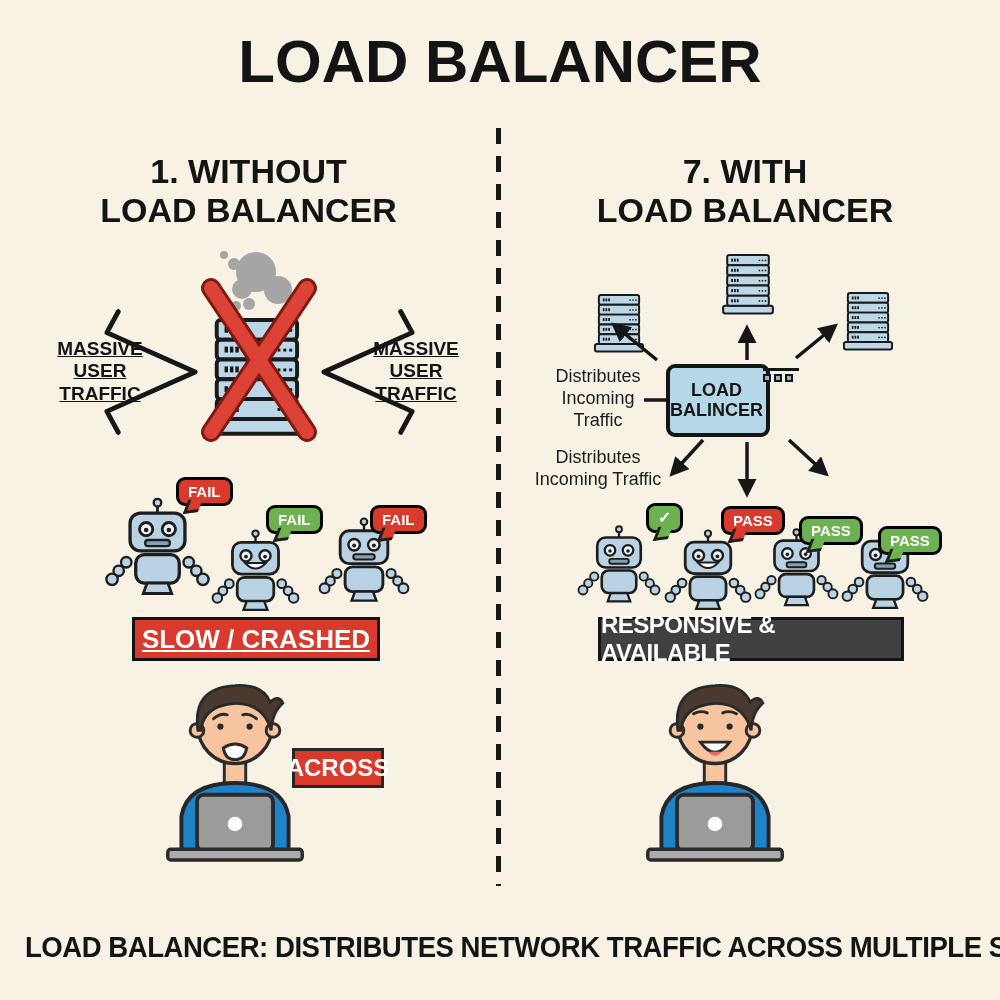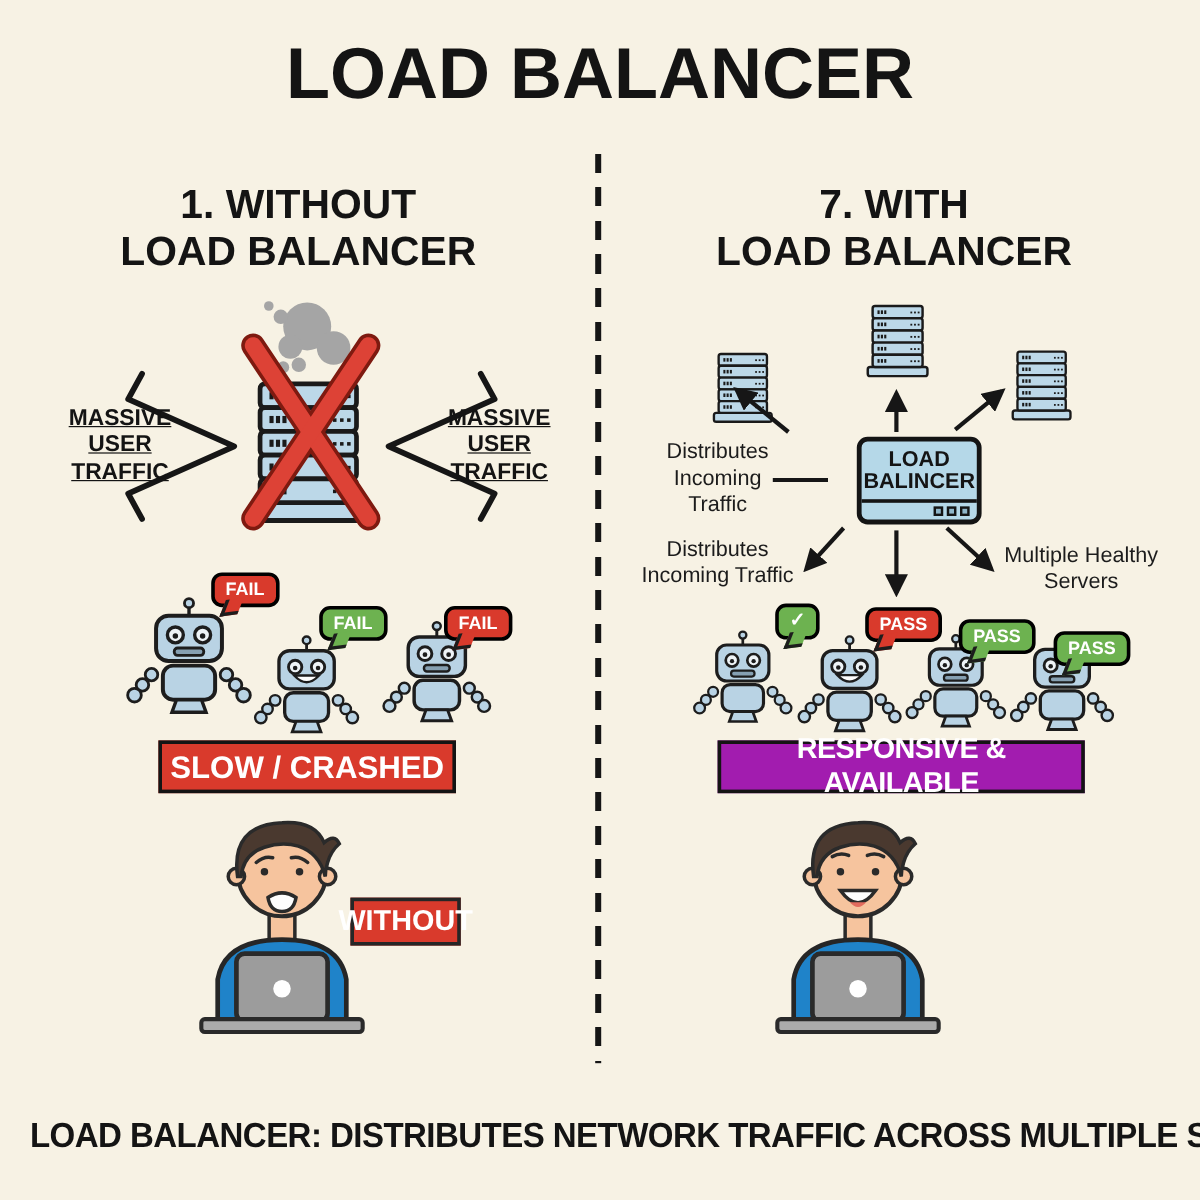--- a/index.html
+++ b/index.html
@@ -22,22 +22,22 @@
   #heading-right{left:495px;width:500px;}
 
   .traffic-label{position:absolute;font-weight:bold;font-size:19px;line-height:1.18;
     text-align:center;white-space:pre-line;z-index:2;color:#141414;text-decoration:underline;}
   #traffic-left{left:40px;top:338px;width:120px;}
   #traffic-right{left:356px;top:338px;width:120px;}
 
   .banner{position:absolute;border:3px solid #141414;color:#fff;font-weight:bold;
     display:flex;align-items:center;justify-content:center;box-sizing:border-box;}
   .banner.red{background:#d93a2c;}
-  .banner.green{background:#a21caf;text-align:center;}
-  #banner-left{left:132px;top:617px;width:248px;height:44px;font-size:26px;}
+  .banner.green{background:#404040;}
+  #banner-left{left:132px;top:617px;width:248px;height:44px;font-size:26px;text-decoration:underline;}
   #banner-right{left:598px;top:617px;width:306px;height:44px;font-size:24px;letter-spacing:-0.5px;}
 
   .badge{position:absolute;border:3px solid #262626;color:#fff;font-weight:bold;
     display:flex;align-items:center;justify-content:center;box-sizing:border-box;}
   .badge.red{background:#d93a2c;}
   .badge.green{background:#6db250;}
   #badge-failed{left:292px;top:748px;width:92px;height:40px;font-size:24px;}
   #badge-passed{left:781px;top:747px;width:98px;height:42px;font-size:25px;}
 
   .bubble{position:absolute;background:#d93a2c;border:3px solid #000000;border-radius:9px;
@@ -53,23 +53,23 @@
   #bubble-r2{left:721px;top:506px;}
   #bubble-r3{left:799px;top:516px;}
   #bubble-r4{left:878px;top:526px;}
 
   .diagram-label{position:absolute;font-size:18px;line-height:1.22;text-align:center;
     white-space:pre-line;color:#1c1c1c;}
   #label-distributes-left{left:548px;top:366px;width:100px;}
   #label-distributes-bottom{left:528px;top:447px;width:140px;}
   #label-healthy-servers{left:828px;top:452px;width:146px;}
 
-  #lb-box{position:absolute;left:714px;top:364px;width:104px;height:73px;background:#b5d8e8;
+  #lb-box{position:absolute;left:666px;top:364px;width:104px;height:73px;background:#b5d8e8;
     border:4px solid #141414;border-radius:9px;box-sizing:border-box;display:flex;
-    flex-direction:column;z-index:2;}
+    flex-direction:row;z-index:2;}
   .lb-text{flex:1;display:flex;align-items:center;justify-content:center;font-weight:bold;
     font-size:18px;line-height:1.08;text-align:center;white-space:pre-line;color:#141414;}
   .lb-strip{height:14px;border-top:3px solid #141414;display:flex;align-items:center;
     justify-content:flex-end;gap:3px;padding-right:6px;}
   .lb-sq{width:8px;height:8px;background:#8fb6c9;border:2px solid #141414;box-sizing:border-box;}
 
   svg{overflow:visible;}
 </style>
 </head>
 <body>
@@ -212,21 +212,21 @@
 
   <div id="bubble-l1" class="bubble red">FAIL</div>
   <div id="bubble-l2" class="bubble green">FAIL</div>
   <div id="bubble-l3" class="bubble red">FAIL</div>
 
   <div id="banner-left" class="banner red">SLOW / CRASHED</div>
 
   <svg class="abs" style="left:150px;top:670px" width="170" height="190" viewBox="0 0 170 195">
       <use href="#person-sad"></use>
     </svg>
-  <div id="badge-failed" class="badge red">WITHOUT</div>
+  <div id="badge-failed" class="badge red">ACROSS</div>
 
   <div id="heading-right" class="col-heading">7. WITH
 LOAD BALANCER</div>
 
   <svg class="abs" style="left:592px;top:290px" width="54" height="64" viewBox="0 0 110 130">
       <use href="#server"></use>
     </svg>
   <svg class="abs" style="left:720px;top:250px" width="56" height="66" viewBox="0 0 110 130">
       <use href="#server"></use>
     </svg>
@@ -257,22 +257,20 @@
       <span class="lb-sq"></span>
       <span class="lb-sq"></span>
     </div>
   </div>
 
   <div id="label-distributes-left" class="diagram-label">Distributes
 Incoming
 Traffic</div>
   <div id="label-distributes-bottom" class="diagram-label">Distributes
 Incoming Traffic</div>
-  <div id="label-healthy-servers" class="diagram-label">Multiple Healthy
-Servers</div>
 
   <svg class="abs" style="left:573px;top:524px" width="92" height="84" viewBox="0 0 120 112">
       <use href="#robot-grim"></use>
     </svg>
   <svg class="abs" style="left:660px;top:528px" width="96" height="88" viewBox="0 0 120 112">
       <use href="#robot-happy"></use>
     </svg>
   <svg class="abs" style="left:750px;top:527px" width="93" height="85" viewBox="0 0 120 112">
       <use href="#robot-grim"></use>
     </svg>

